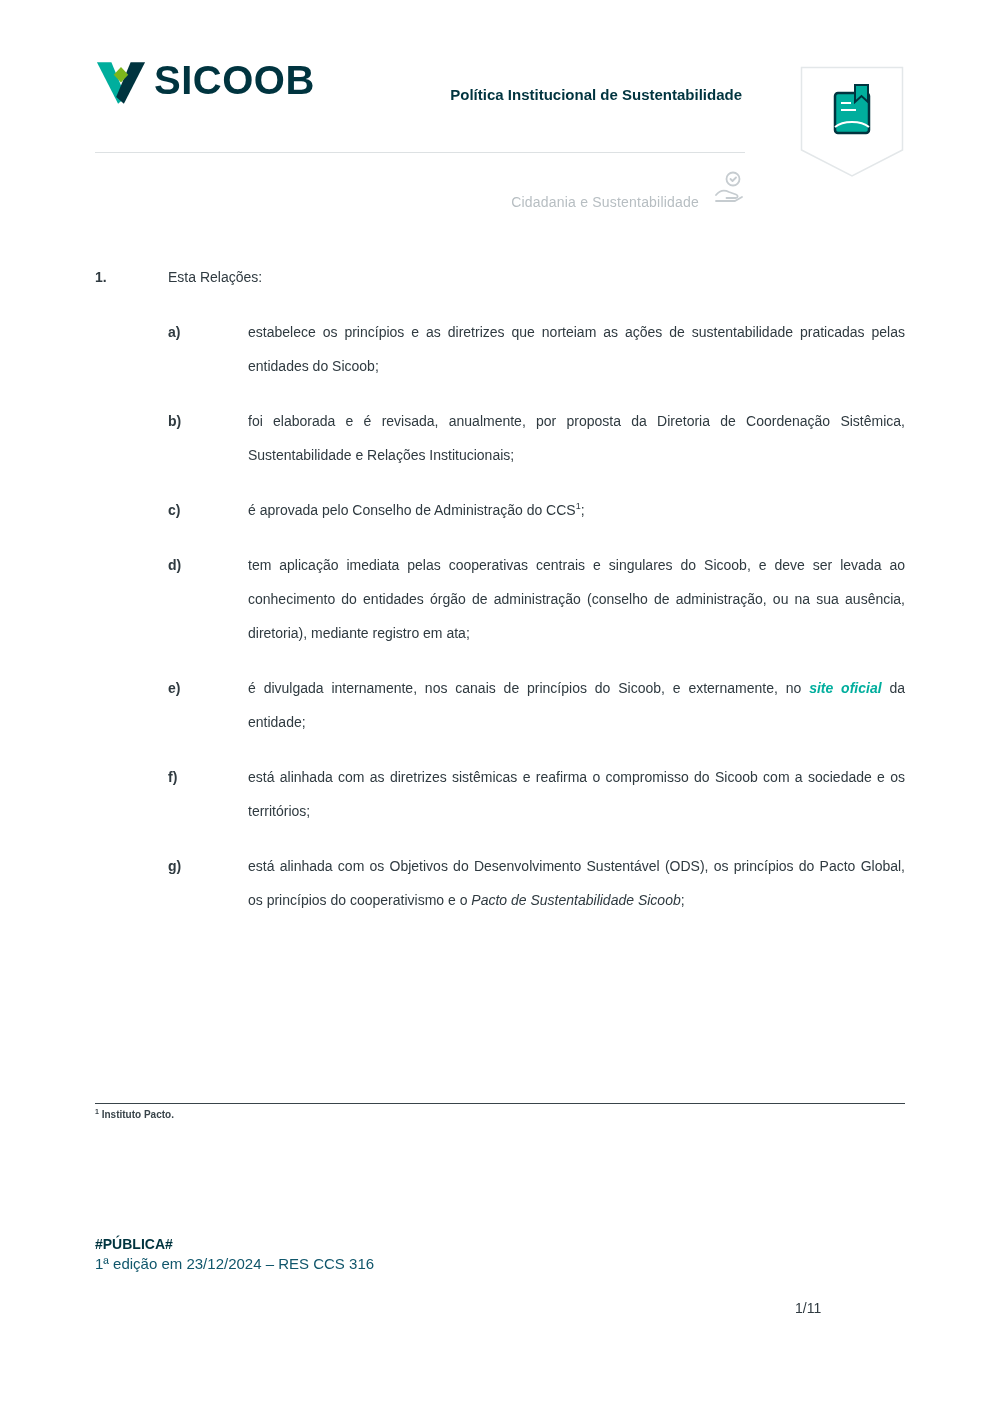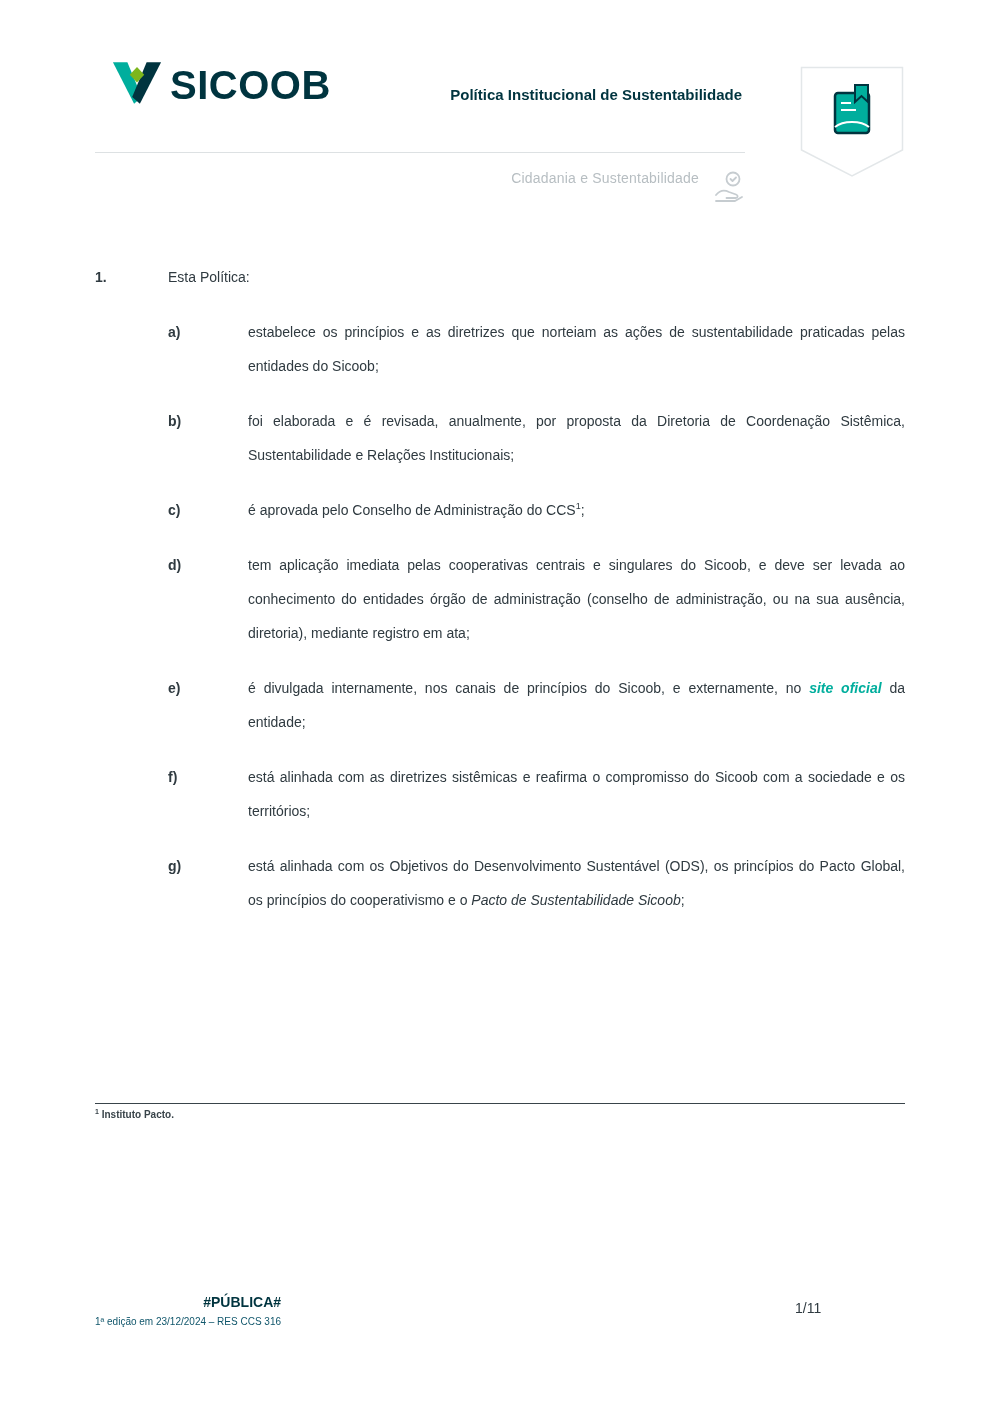--- a/index.html
+++ b/index.html
@@ -9,24 +9,23 @@
     position: relative;
     width: 1000px;
     height: 1414px;
     background: #ffffff;
     overflow: hidden;
     margin: 0 auto;
   }
   
   .logo {
     position: absolute;
-    left: 111px;
+    left: 95px;
     top: 60px;
     display: flex;
-    align-items: center;
     gap: 7px;
   }
   .logo-text {
     font-size: 40px;
     font-weight: bold;
     color: #00343F;
     letter-spacing: 0.5px;
     line-height: 1;
   }
   .doc-title {
@@ -51,21 +50,21 @@
     left: 95px;
     width: 650px;
     height: 1px;
     background: #DDE1E3;
   }
   .subtitle-row {
     position: absolute;
     top: 170px;
     right: 255px;
     display: flex;
-    align-items: flex-start;
+    align-items: flex-end;
     gap: 14px;
   }
   .subtitle {
     font-size: 14px;
     color: #B7BEC2;
     letter-spacing: 0.2px;
   }
   
   .content {
     position: absolute;
@@ -114,31 +113,30 @@
     margin-top: 4px;
     font-size: 10px;
     font-weight: bold;
     color: #39444A;
   }
   .footnote-text sup { font-size: 7px; }
   
   .footer-block {
     position: absolute;
     left: 95px;
-    top: 1292px;
+    top: 1234px;
     line-height: 20px;
-    text-align: right;
   }
   .classification {
     font-size: 14px;
     font-weight: bold;
     color: #00343F;
   }
   .edition {
-    font-size: 10px;
+    font-size: 15px;
     color: #10566B;
   }
   .page-number {
     position: absolute;
     left: 795px;
     top: 1300px;
     font-size: 14px;
     color: #2F3A40;
   }
 </style>
@@ -182,21 +180,21 @@
         <path d="M3 25 c4 -5 9 -5 13 -3 l7 2.5 c2.5 1 2 3.5 -0.5 3.5 l-9 0"></path>
         <path d="M3 31 l19 0 l7 -4"></path>
       </svg>
     </span>
   </div>
 
   <div class="content">
 
     <div class="item-1">
       <span class="item-number">1.</span>
-      <span>Esta Política:</span>
+      <span>Esta Relações:</span>
     </div>
 
     <div class="sub-items">
 
       <div class="sub-item">
         <span class="letter">a)</span>
         <p class="text">estabelece os princípios e as diretrizes que norteiam as ações de sustentabilidade praticadas pelas entidades do Sicoob;</p>
       </div>
 
       <div class="sub-item">

